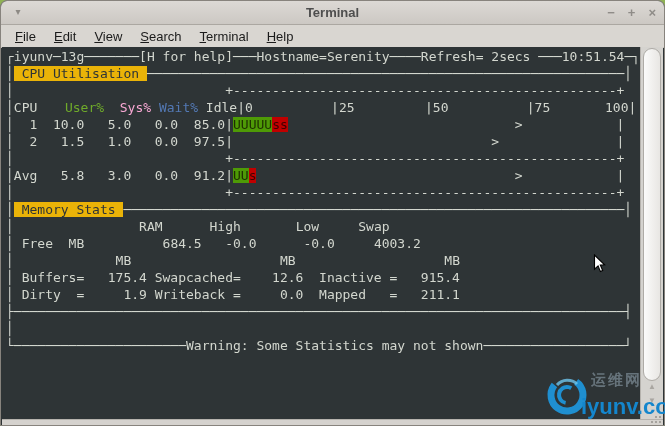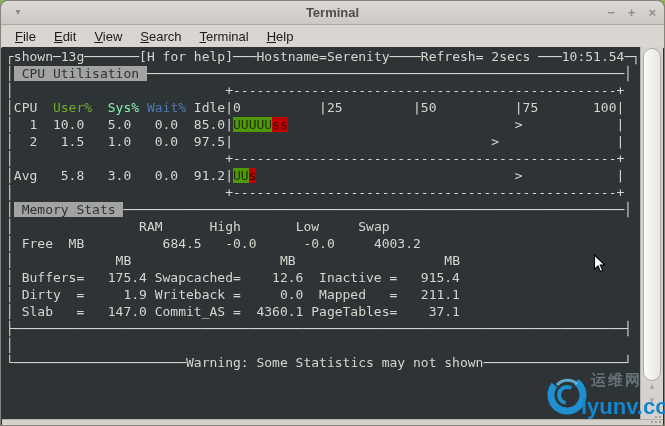--- a/index.html
+++ b/index.html
@@ -35,23 +35,23 @@
   .menu-item{font-size:13px;color:#1B1B1B;padding:2px 9px;}
   .menu-item u{text-decoration:underline;}
   .terminal{position:absolute;top:46px;left:1px;right:1px;bottom:5px;display:flex;}
   .screen{
     flex:1;background:#2E3436;padding:1px 0 0 4px;overflow:hidden;cursor:text;
   }
   .term-line{
     font-family:"DejaVu Sans Mono",monospace;
     font-size:13px;line-height:17px;white-space:pre;color:#D3D7CF;
   }
-  .c-inv{background:#a3a3a3;color:#2E3436;}
-  .c-green{color:#6FAA2A;}
-  .c-red{color:#86efac;}
+  .c-inv{background:#eab308;color:#2E3436;}
+  .c-green{color:#6FAA2A;margin-left:12px;}
+  .c-red{color:#f9a8d4;}
   .c-blue{color:#5379B5;}
   .c-bu{background:#4E9A06;color:#1E3000;}
   .c-bs{background:#C00000;color:#400000;margin-top:24px;}
   .scrollbar{
     width:22px;background:#D5D3CF;border-left:1px solid #B5B2AD;position:relative;
   }
   .sb-thumb{
     position:absolute;top:1px;left:2px;right:2px;height:331px;
     background:linear-gradient(90deg,#FBFBFA,#E8E6E3);
     border:1px solid #AEABA6;border-radius:9px;
@@ -105,36 +105,35 @@
       <div class="menu-item"><u>F</u>ile</div>
       <div class="menu-item"><u>E</u>dit</div>
       <div class="menu-item"><u>V</u>iew</div>
       <div class="menu-item"><u>S</u>earch</div>
       <div class="menu-item"><u>T</u>erminal</div>
       <div class="menu-item"><u>H</u>elp</div>
     </div>
 
   <div class="terminal">
     <div class="screen">
-        <div class="term-line"><span>┌shown─13g</span><span>───────</span><span>[H for help]</span><span>───</span><span>Hostname=Serenity</span><span>────</span><span>Refresh= 2secs </span><span>───</span><span>10:51.54</span><span>─</span><span>┐</span></div>
+        <div class="term-line"><span>┌iyunv─13g</span><span>───────</span><span>[H for help]</span><span>───</span><span>Hostname=Serenity</span><span>────</span><span>Refresh= 2secs </span><span>───</span><span>10:51.54</span><span>─</span><span>┐</span></div>
         <div class="term-line"><span>│</span><span class="c-inv"> CPU Utilisation </span><span>─────────────────────────────────────────────────────────────</span><span>│</span></div>
         <div class="term-line"><span>│</span><span>                           </span><span>+</span><span>-------------------------------------------------</span><span>+</span></div>
         <div class="term-line"><span>│CPU  </span><span class="c-green">User%</span><span>  </span><span class="c-red">Sys%</span><span> </span><span class="c-blue">Wait%</span><span> Idle|0          |25         |50          |75       100|</span></div>
         <div class="term-line"><span>│  1  10.0   5.0   0.0  85.0|</span><span class="c-bu">UUUUU</span><span class="c-bs">ss</span><span>                             </span><span>&gt;</span><span>            </span><span>|</span></div>
         <div class="term-line"><span>│  2   1.5   1.0   0.0  97.5|</span><span>                                 </span><span>&gt;</span><span>               </span><span>|</span></div>
         <div class="term-line"><span>│</span><span>                           </span><span>+</span><span>-------------------------------------------------</span><span>+</span></div>
         <div class="term-line"><span>│Avg   5.8   3.0   0.0  91.2|</span><span class="c-bu">UU</span><span class="c-bs">s</span><span>                                 </span><span>&gt;</span><span>            </span><span>|</span></div>
         <div class="term-line"><span>│</span><span>                           </span><span>+</span><span>-------------------------------------------------</span><span>+</span></div>
         <div class="term-line"><span>│</span><span class="c-inv"> Memory Stats </span><span>────────────────────────────────────────────────────────────────</span><span>│</span></div>
         <div class="term-line"><span>│</span><span>                </span><span>RAM</span><span>      </span><span>High</span><span>       </span><span>Low</span><span>     </span><span>Swap</span></div>
         <div class="term-line"><span>│ Free  MB</span><span>          </span><span>684.5   -0.0      -0.0     4003.2</span></div>
         <div class="term-line"><span>│</span><span>             </span><span>MB</span><span>                   </span><span>MB</span><span>                   </span><span>MB</span></div>
         <div class="term-line"><span>│ Buffers=   175.4 Swapcached=    12.6  Inactive =   915.4</span></div>
         <div class="term-line"><span>│ Dirty  =     1.9 Writeback =     0.0  Mapped   =   211.1</span></div>
-        <div class="term-line"><span>│ Slab   =   147.0 Commit_AS =  4360.1 PageTables=    37.1</span></div>
         <div class="term-line"><span>├</span><span>──────────────────────────────────────────────────────────────────────────────</span><span>┤</span></div>
         <div class="term-line"><span>│</span></div>
         <div class="term-line"><span>└</span><span>──────────────────────</span><span>Warning: Some Statistics may not shown</span><span>──────────────────</span><span>┘</span></div>
       </div>
     <div class="scrollbar">
       <div class="sb-thumb"></div>
       <div class="sb-up">▲</div>
       <div class="sb-down">▼</div>
     </div>
   </div>

